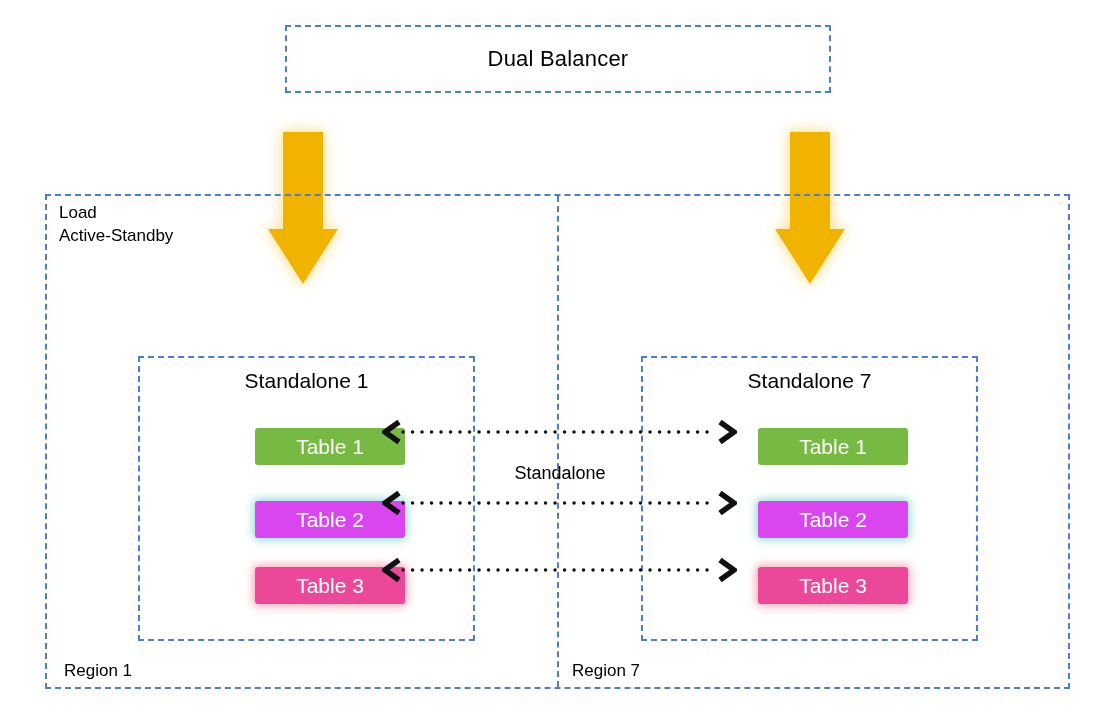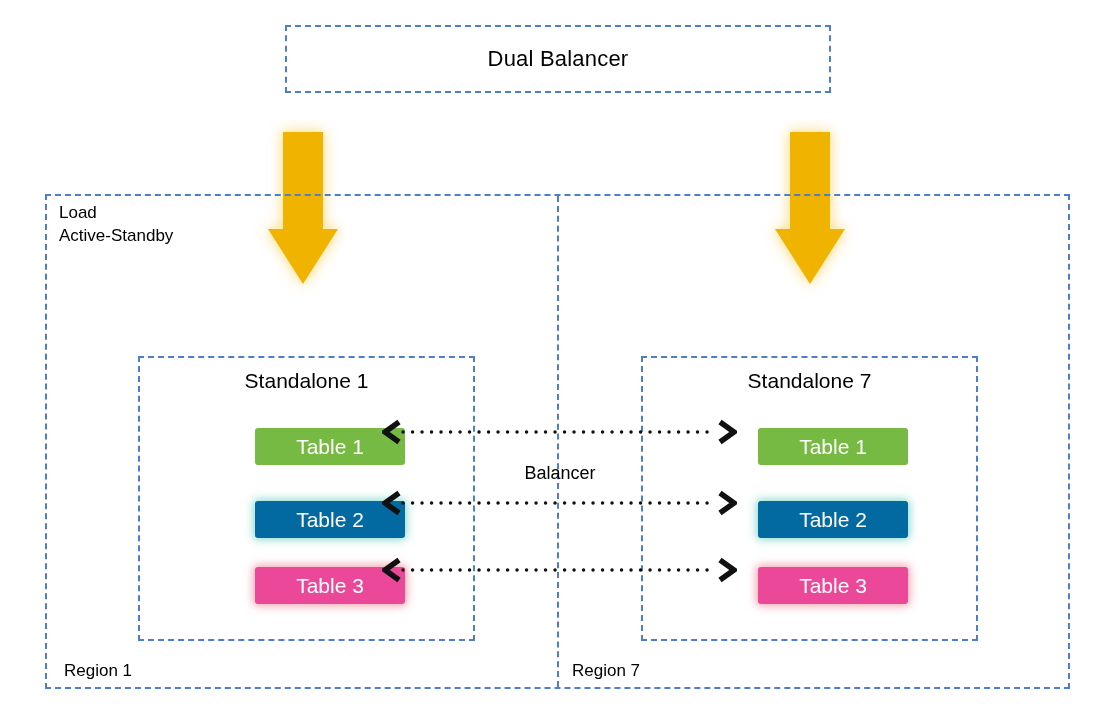--- a/index.html
+++ b/index.html
@@ -73,21 +73,21 @@
     position: absolute;
     left: 94px;
     width: 150px; height: 37px;
     display: flex; align-items: center; justify-content: center;
     color: #ffffff;
     font-size: 21px;
     border-radius: 3px;
     margin-left: 21px;
   }
   .table-chip.t1 { top: 70px;  background: #76b943; }
-  .table-chip.t2 { top: 143px; background: #0369a1; box-shadow: 0 0 8px 2px rgba(53,191,176,0.55); }
+  .table-chip.t2 { top: 143px; background: #d946ef; box-shadow: 0 0 8px 2px rgba(53,191,176,0.55); }
   .table-chip.t3 { top: 209px; background: #ec4899; box-shadow: 0 0 8px 2px rgba(232,73,95,0.50); }
 
   
   .flow-arrow {
     position: absolute;
     top: 132px;
     width: 76px; height: 153px;
   }
   .flow-arrow.a1 { left: 265px; }
   .flow-arrow.a2 { left: 772px; }
@@ -172,15 +172,15 @@
     </svg>
   </div>
   <div class="rep-arrow r3">
     <svg width="355" height="26" viewBox="0 0 355 26">
       <line x1="21" y1="13" x2="334" y2="13" stroke="#111" stroke-width="3.4" stroke-linecap="round" stroke-dasharray="0.1 9.4"></line>
       <polyline points="17,3 3,13 17,23" fill="none" stroke="#111" stroke-width="5.5"></polyline>
       <polyline points="338,3 352,13 338,23" fill="none" stroke="#111" stroke-width="5.5"></polyline>
     </svg>
   </div>
 
-  <div class="replicate-label">Balancer</div>
+  <div class="replicate-label">Standalone</div>
 
 </div>
 
 </body></html>

